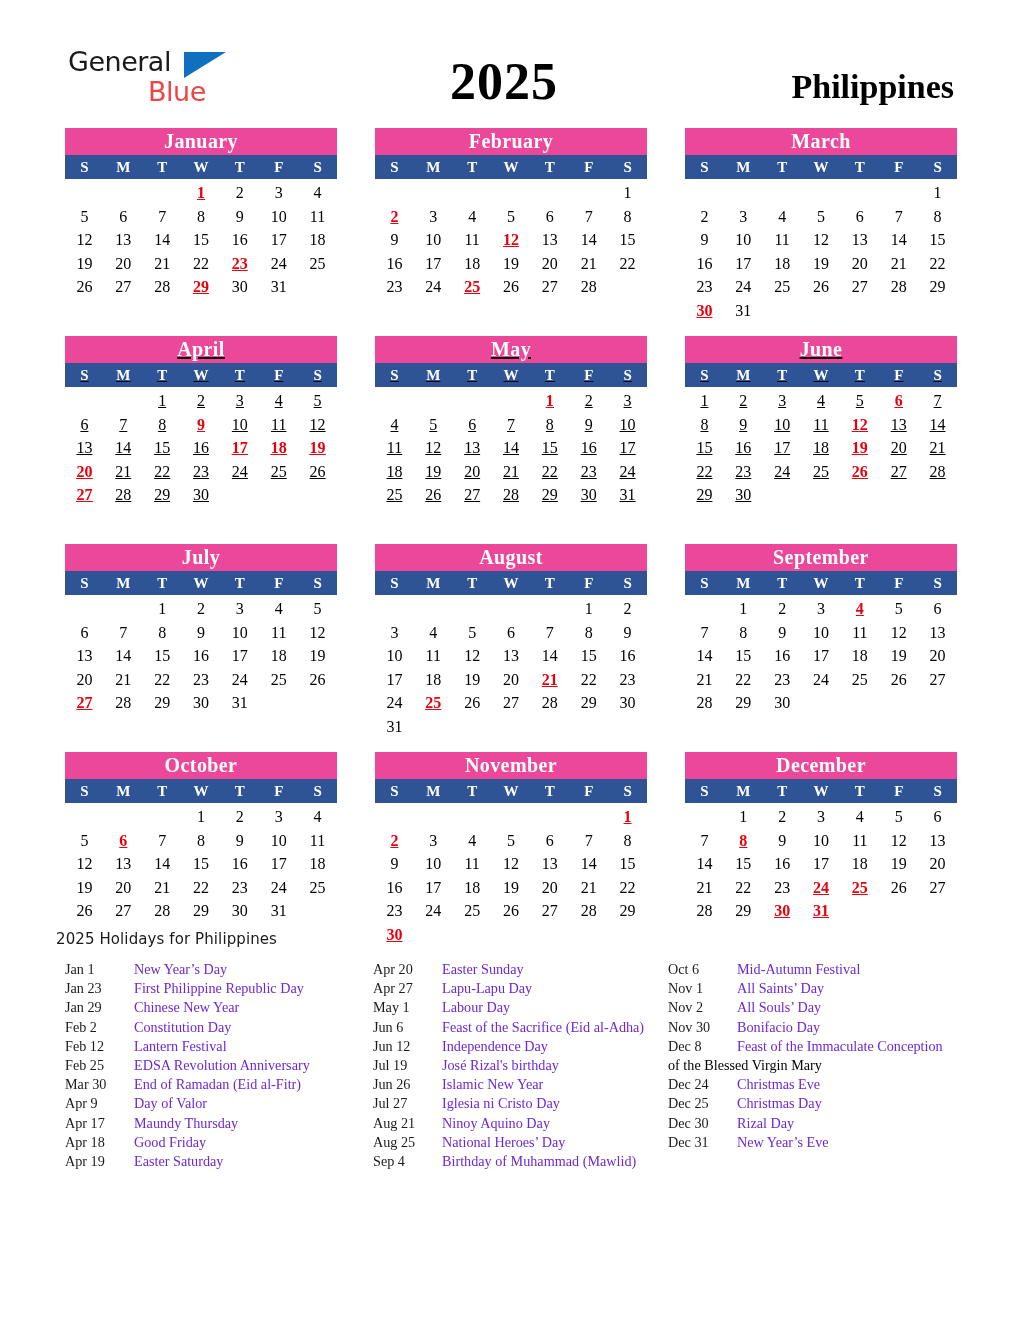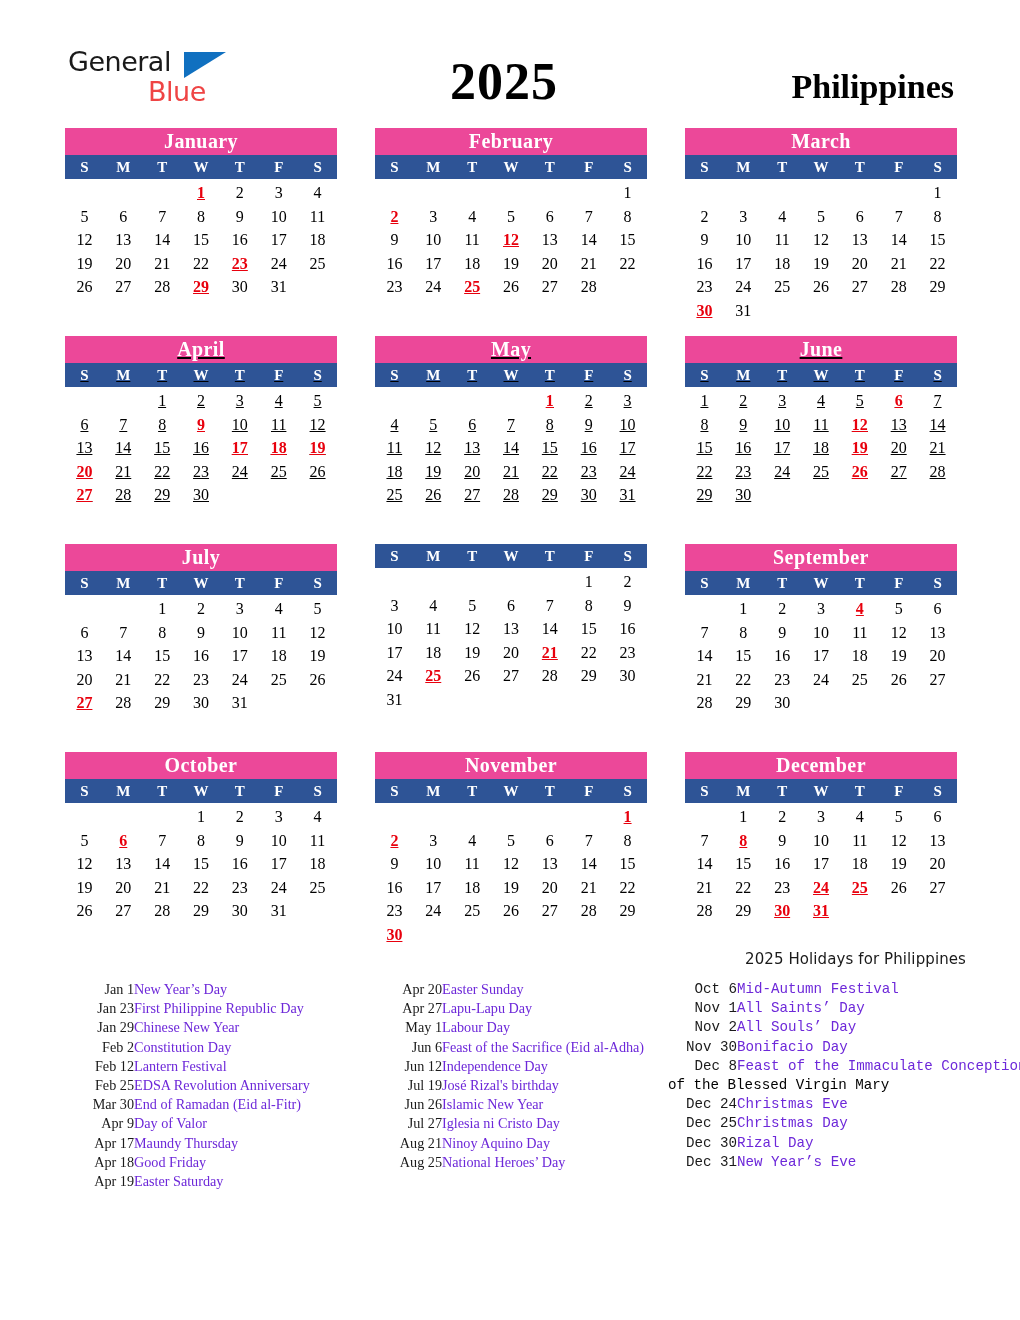--- a/index.html
+++ b/index.html
@@ -137,42 +137,41 @@
   
   .month-slot-1 { height: 208px; }
   .month-slot-2 { height: 208px; text-decoration: underline; }
   .month-slot-3 { height: 208px; }
   .month-slot-4 { height: 208px; }
 
   
   .holidays-section {
     position: absolute;
     left: 56px;
-    top: 950px;
+    top: 930px;
     width: 910px;
-    text-align: right;
   }
   .holidays-title {
     font-family: "DejaVu Sans", "Liberation Sans", sans-serif;
     font-size: 15px;
     color: #1a1a1a;
     margin-bottom: 12px;
     letter-spacing: 0.1px;
   }
   .holidays-columns {
     display: grid;
     grid-template-columns: 313px 295px 300px;
     column-gap: 0px;
     align-items: start;
   }
   .holiday-col {
     padding-left: 9px;
   }
   .holiday-col.col-2 { padding-left: 4px; }
-  .holiday-col.col-3 { padding-left: 4px; font-family: Liberation Mono, monospace; }
+  .holiday-col.col-3 { padding-left: 4px; }
   .holiday-row {
     display: flex;
     font-size: 14.2px;
     line-height: 19.2px;
     white-space: nowrap;
   }
   .holiday-date {
     width: 69px;
     flex: 0 0 69px;
     color: #1a1a1a;
@@ -527,20 +526,21 @@
         <div class="day">25</div>
         <div class="day">26</div>
         <div class="day holiday">27</div>
         <div class="day">28</div>
         <div class="day">29</div>
         <div class="day">30</div>
         <div class="day">31</div>
       </div>
     </div>
     <div class="month-block month-slot-3">
+      <div class="month-name">August</div>
       <div class="dow-row">
         <div class="dow">S</div>
         <div class="dow">M</div>
         <div class="dow">T</div>
         <div class="dow">W</div>
         <div class="dow">T</div>
         <div class="dow">F</div>
         <div class="dow">S</div>
       </div>
       <div class="days-grid">
@@ -856,20 +856,24 @@
           <span class="holiday-name">Iglesia ni Cristo Day</span>
         </div>
         <div class="holiday-row">
           <span class="holiday-date">Aug 21</span>
           <span class="holiday-name">Ninoy Aquino Day</span>
         </div>
         <div class="holiday-row">
           <span class="holiday-date">Aug 25</span>
           <span class="holiday-name">National Heroes’ Day</span>
         </div>
+        <div class="holiday-row">
+          <span class="holiday-date">Sep 4</span>
+          <span class="holiday-name">Birthday of Muhammad (Mawlid)</span>
+        </div>
       </div>
       <div class="holiday-col col-3">
         <div class="holiday-row">
           <span class="holiday-date">Oct 6</span>
           <span class="holiday-name">Mid-Autumn Festival</span>
         </div>
         <div class="holiday-row">
           <span class="holiday-date">Nov 1</span>
           <span class="holiday-name">All Saints’ Day</span>
         </div>

